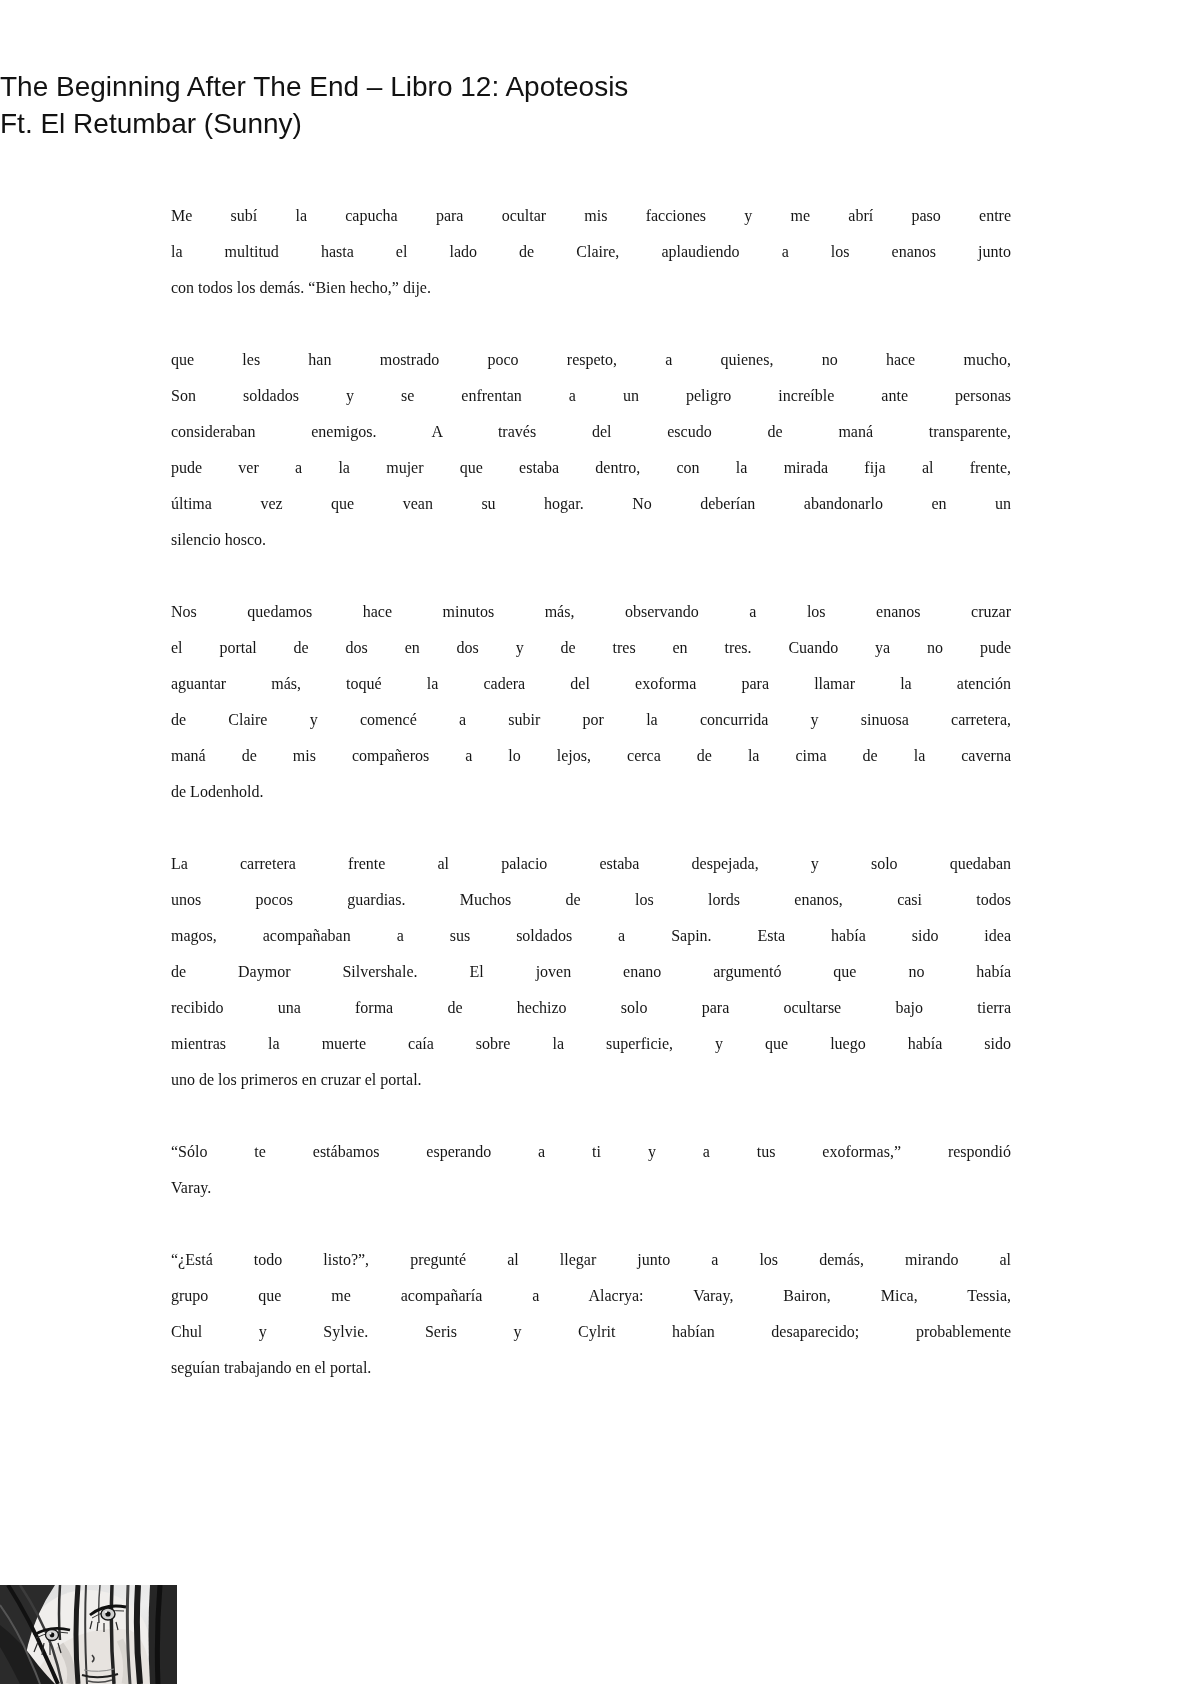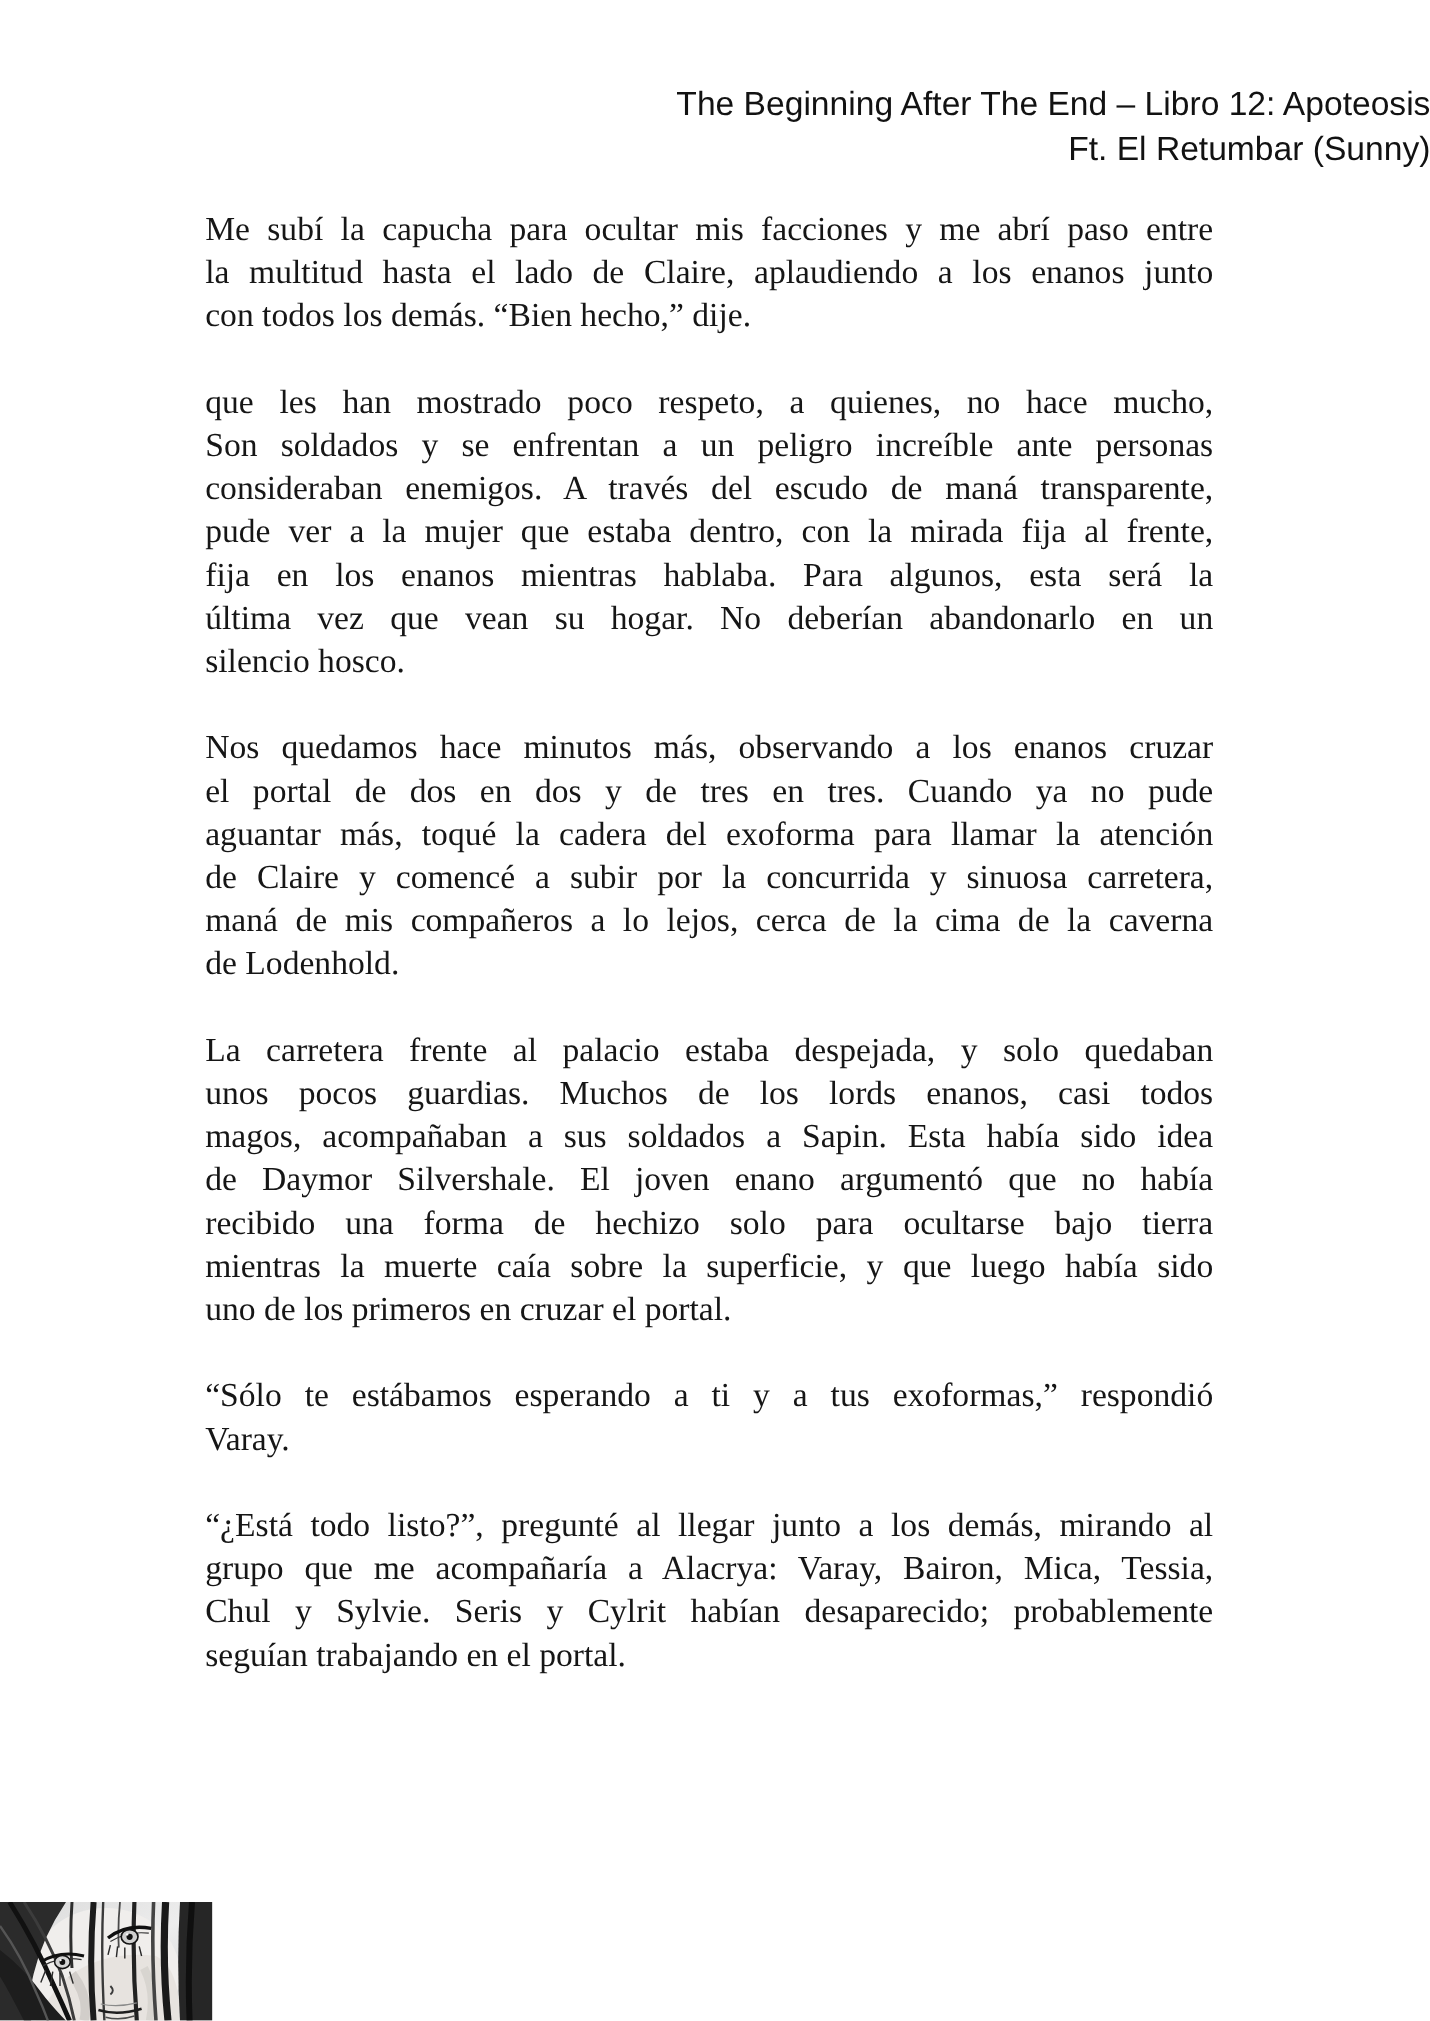--- a/index.html
+++ b/index.html
@@ -10,33 +10,33 @@
   .page {
     position: relative;
     width: 1192px;
     height: 1684px;
     background: #ffffff;
     overflow: hidden;
     color: #151515;
   }
   .doc-title {
     padding-top: 68px;
-    text-align: right;
+    text-align: left;
     font-family: "Liberation Sans", sans-serif;
     font-size: 28px;
     line-height: 37px;
     color: #121212;
   }
   .doc-title .title-line { display: block; }
   .body-text {
-    margin-top: 32px;
+    margin-top: 56px;
     margin-left: 171px;
     width: 840px;
     font-family: "Liberation Serif", "DejaVu Serif", serif;
-    font-size: 28px;
+    font-size: 16px;
     line-height: 36px;
     color: #161616;
   }
   .paragraph { margin: 0 0 36px 0; }
   .line {
     text-align: justify;
     text-align-last: justify;
     white-space: normal;
   }
   .line.last { text-align-last: left; }
@@ -63,21 +63,20 @@
       <div class="paragraph">
         <div class="line">Me subí la capucha para ocultar mis facciones y me abrí paso entre</div>
         <div class="line">la multitud hasta el lado de Claire, aplaudiendo a los enanos junto</div>
         <div class="line last">con todos los demás. “Bien hecho,” dije.</div>
       </div>
       <div class="paragraph">
         <div class="line">que les han mostrado poco respeto, a quienes, no hace mucho,</div>
         <div class="line">Son soldados y se enfrentan a un peligro increíble ante personas</div>
         <div class="line">consideraban enemigos. A través del escudo de maná transparente,</div>
         <div class="line">pude ver a la mujer que estaba dentro, con la mirada fija al frente,</div>
-        <div class="line">fija en los enanos mientras hablaba. Para algunos, esta será la</div>
         <div class="line">última vez que vean su hogar. No deberían abandonarlo en un</div>
         <div class="line last">silencio hosco.</div>
       </div>
       <div class="paragraph">
         <div class="line">Nos quedamos hace minutos más, observando a los enanos cruzar</div>
         <div class="line">el portal de dos en dos y de tres en tres. Cuando ya no pude</div>
         <div class="line">aguantar más, toqué la cadera del exoforma para llamar la atención</div>
         <div class="line">de Claire y comencé a subir por la concurrida y sinuosa carretera,</div>
         <div class="line">maná de mis compañeros a lo lejos, cerca de la cima de la caverna</div>
         <div class="line last">de Lodenhold.</div>

